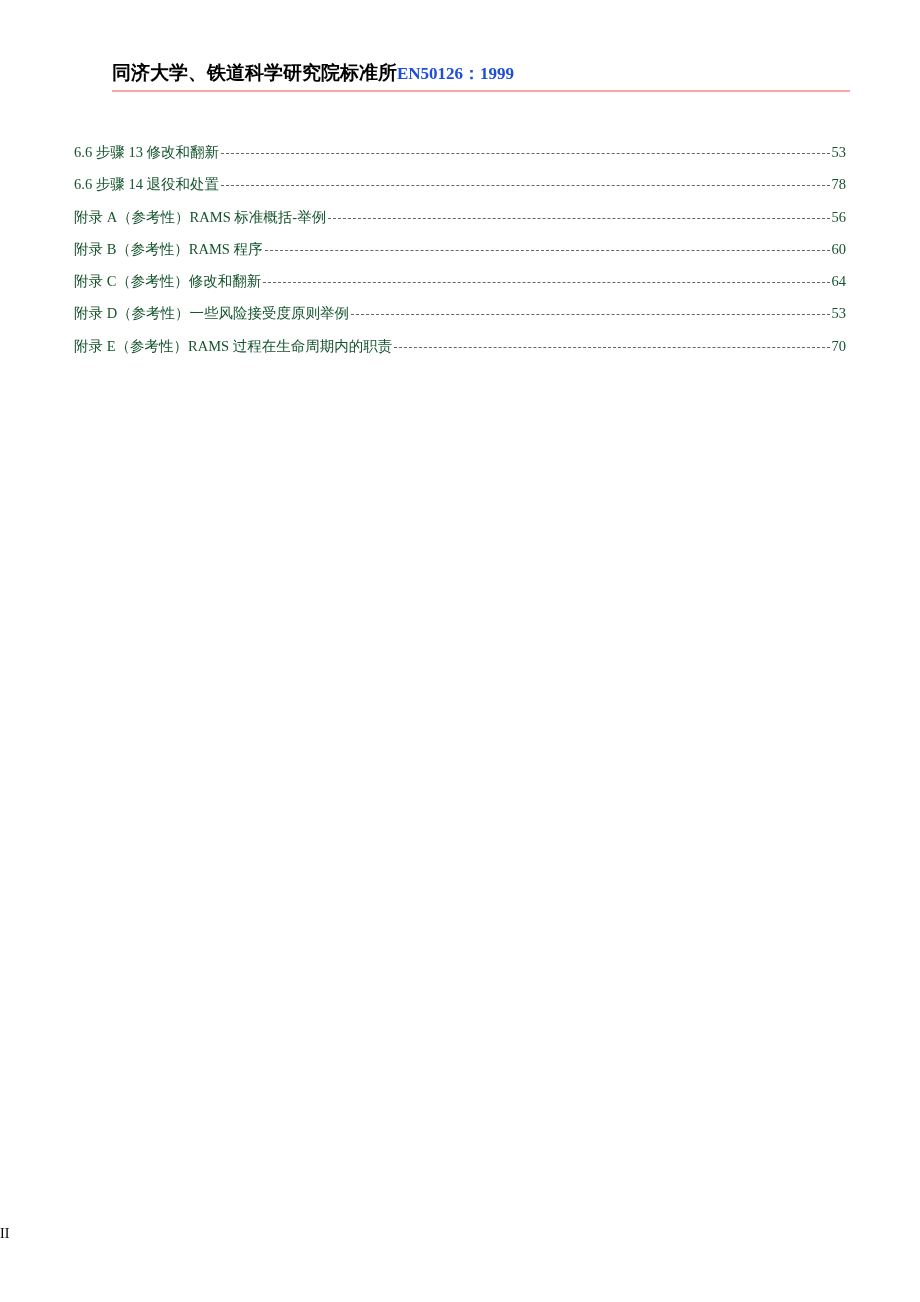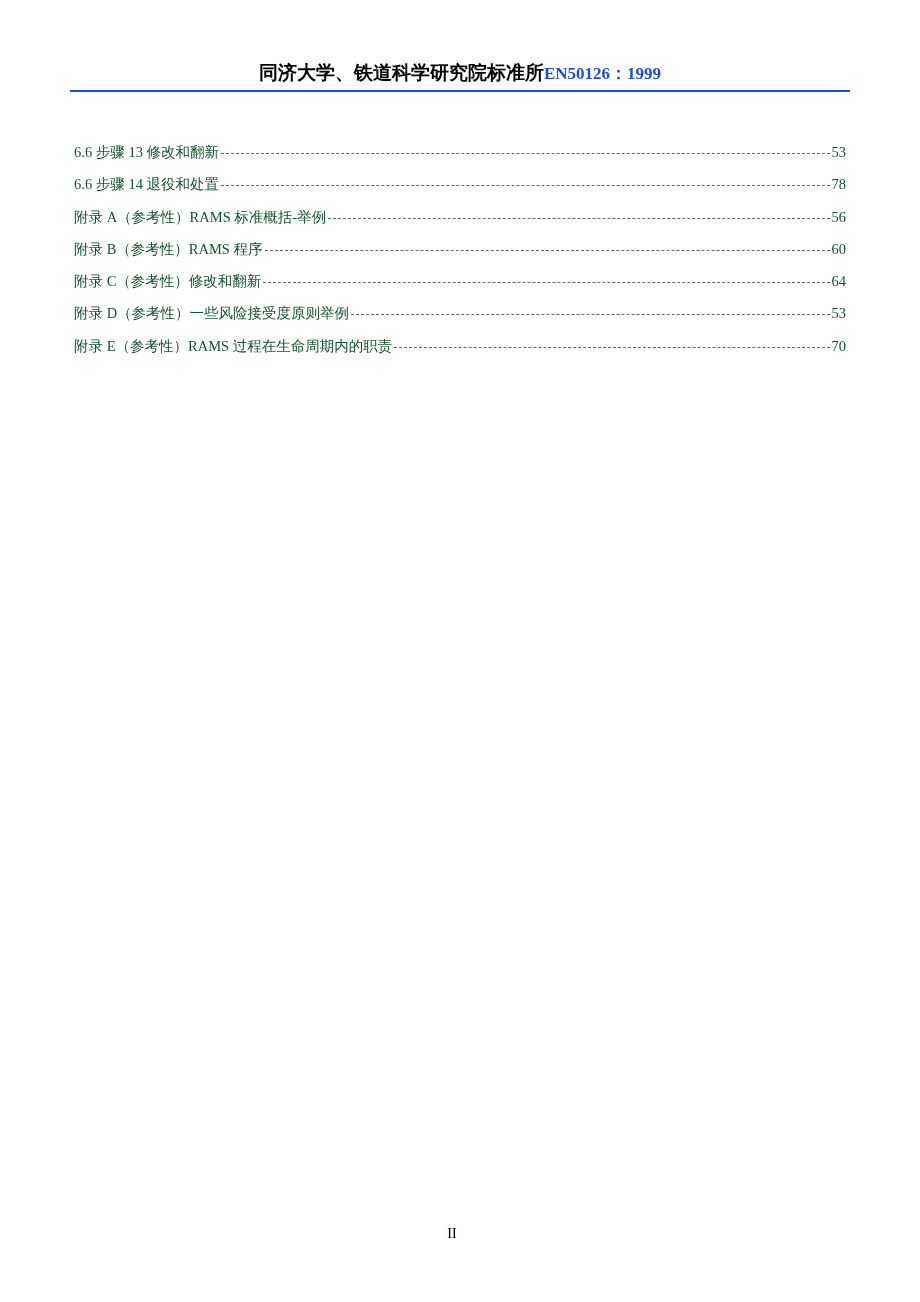--- a/index.html
+++ b/index.html
@@ -12,25 +12,26 @@
       font-family: "SimSun", "宋体", serif;
       width: 920px;
       height: 1302px;
       position: relative;
     }
     .page {
       padding: 60px 70px 0 70px;
     }
     .header {
       display: flex;
-      justify-content: center;
+      justify-content: flex-start;
       align-items: baseline;
-      border-bottom: 2px solid #1d4ed8;
+      border-bottom: 2px solid #fca5a5;
       padding-bottom: 4px;
       margin-bottom: 50px;
+      margin-left: 42px;
     }
     .header-left {
       font-size: 19px;
       font-weight: bold;
       color: #000;
       font-family: "SimSun", "宋体", serif;
     }
     .header-right {
       font-size: 17px;
       font-weight: bold;
@@ -61,21 +62,20 @@
       min-width: 20px;
     }
     .toc-page {
       flex-shrink: 0;
     }
     .page-number {
       position: absolute;
       bottom: 60px;
       left: 0;
       right: 16px;
-      text-align: center;
       font-size: 14px;
       color: #000;
       font-family: "Times New Roman", serif;
     }
   </style>
 </head>
 <body>
 
 <div class="page">
   <div class="header">

